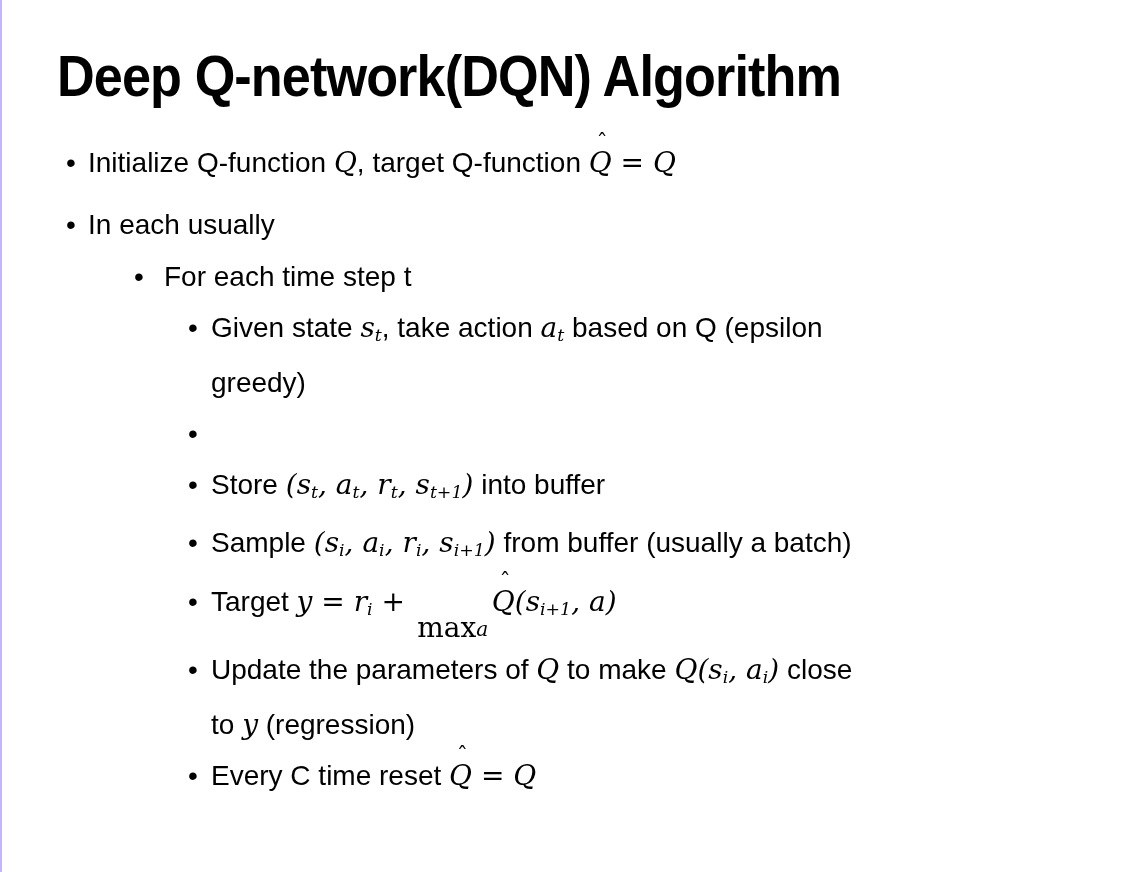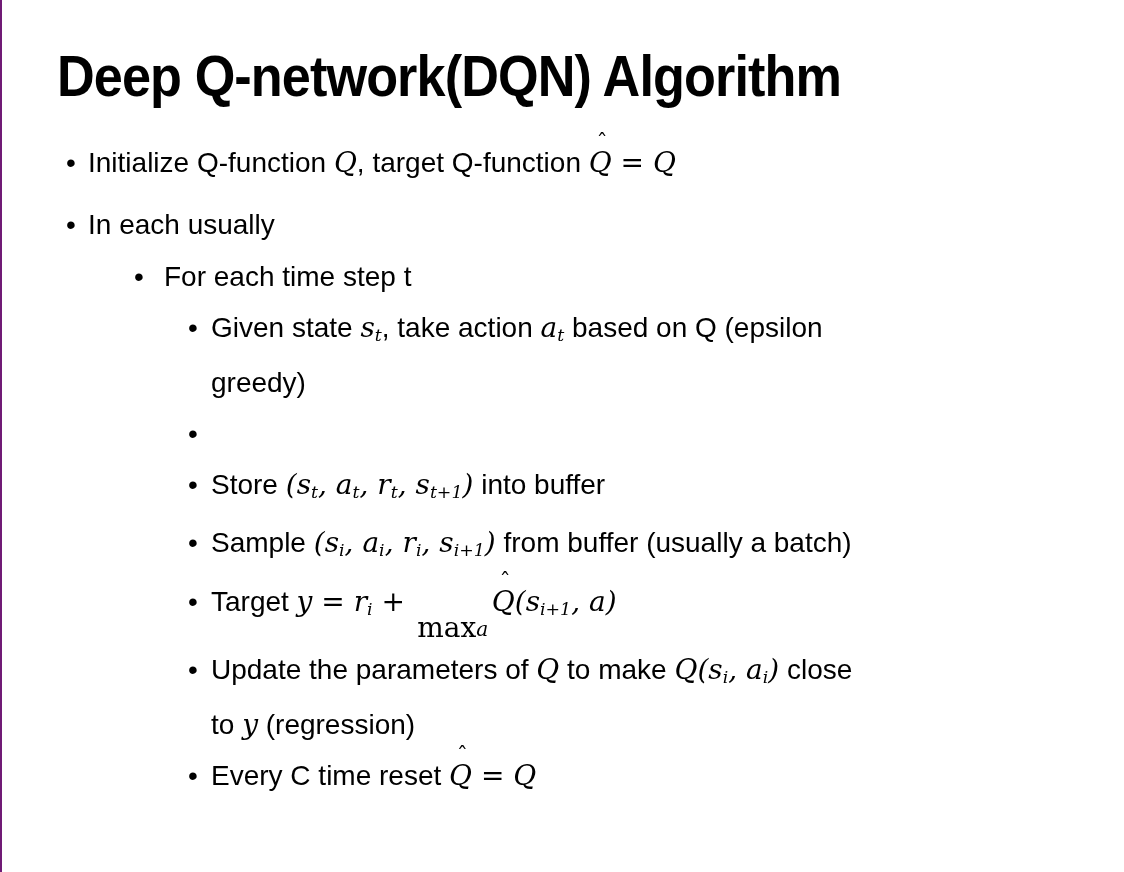--- a/index.html
+++ b/index.html
@@ -2,21 +2,21 @@
 <html><head>
 <meta charset="utf-8">
 <style>
   html, body { margin: 0; padding: 0; background: #ffffff; }
   .slide {
     position: relative;
     width: 993px;
     height: 872px;
     box-sizing: border-box;
     background: #ffffff;
-    border-left: 2px solid #701a75;
+    border-left: 2px solid #c4b5fd;
     overflow: hidden;
     font-family: "Liberation Sans", sans-serif;
     color: #000000;
   }
   .slide-title {
     margin: 44px 0 0 55px;
     font-size: 58px;
     font-weight: 700;
     letter-spacing: -1px;
     line-height: 1.1;

